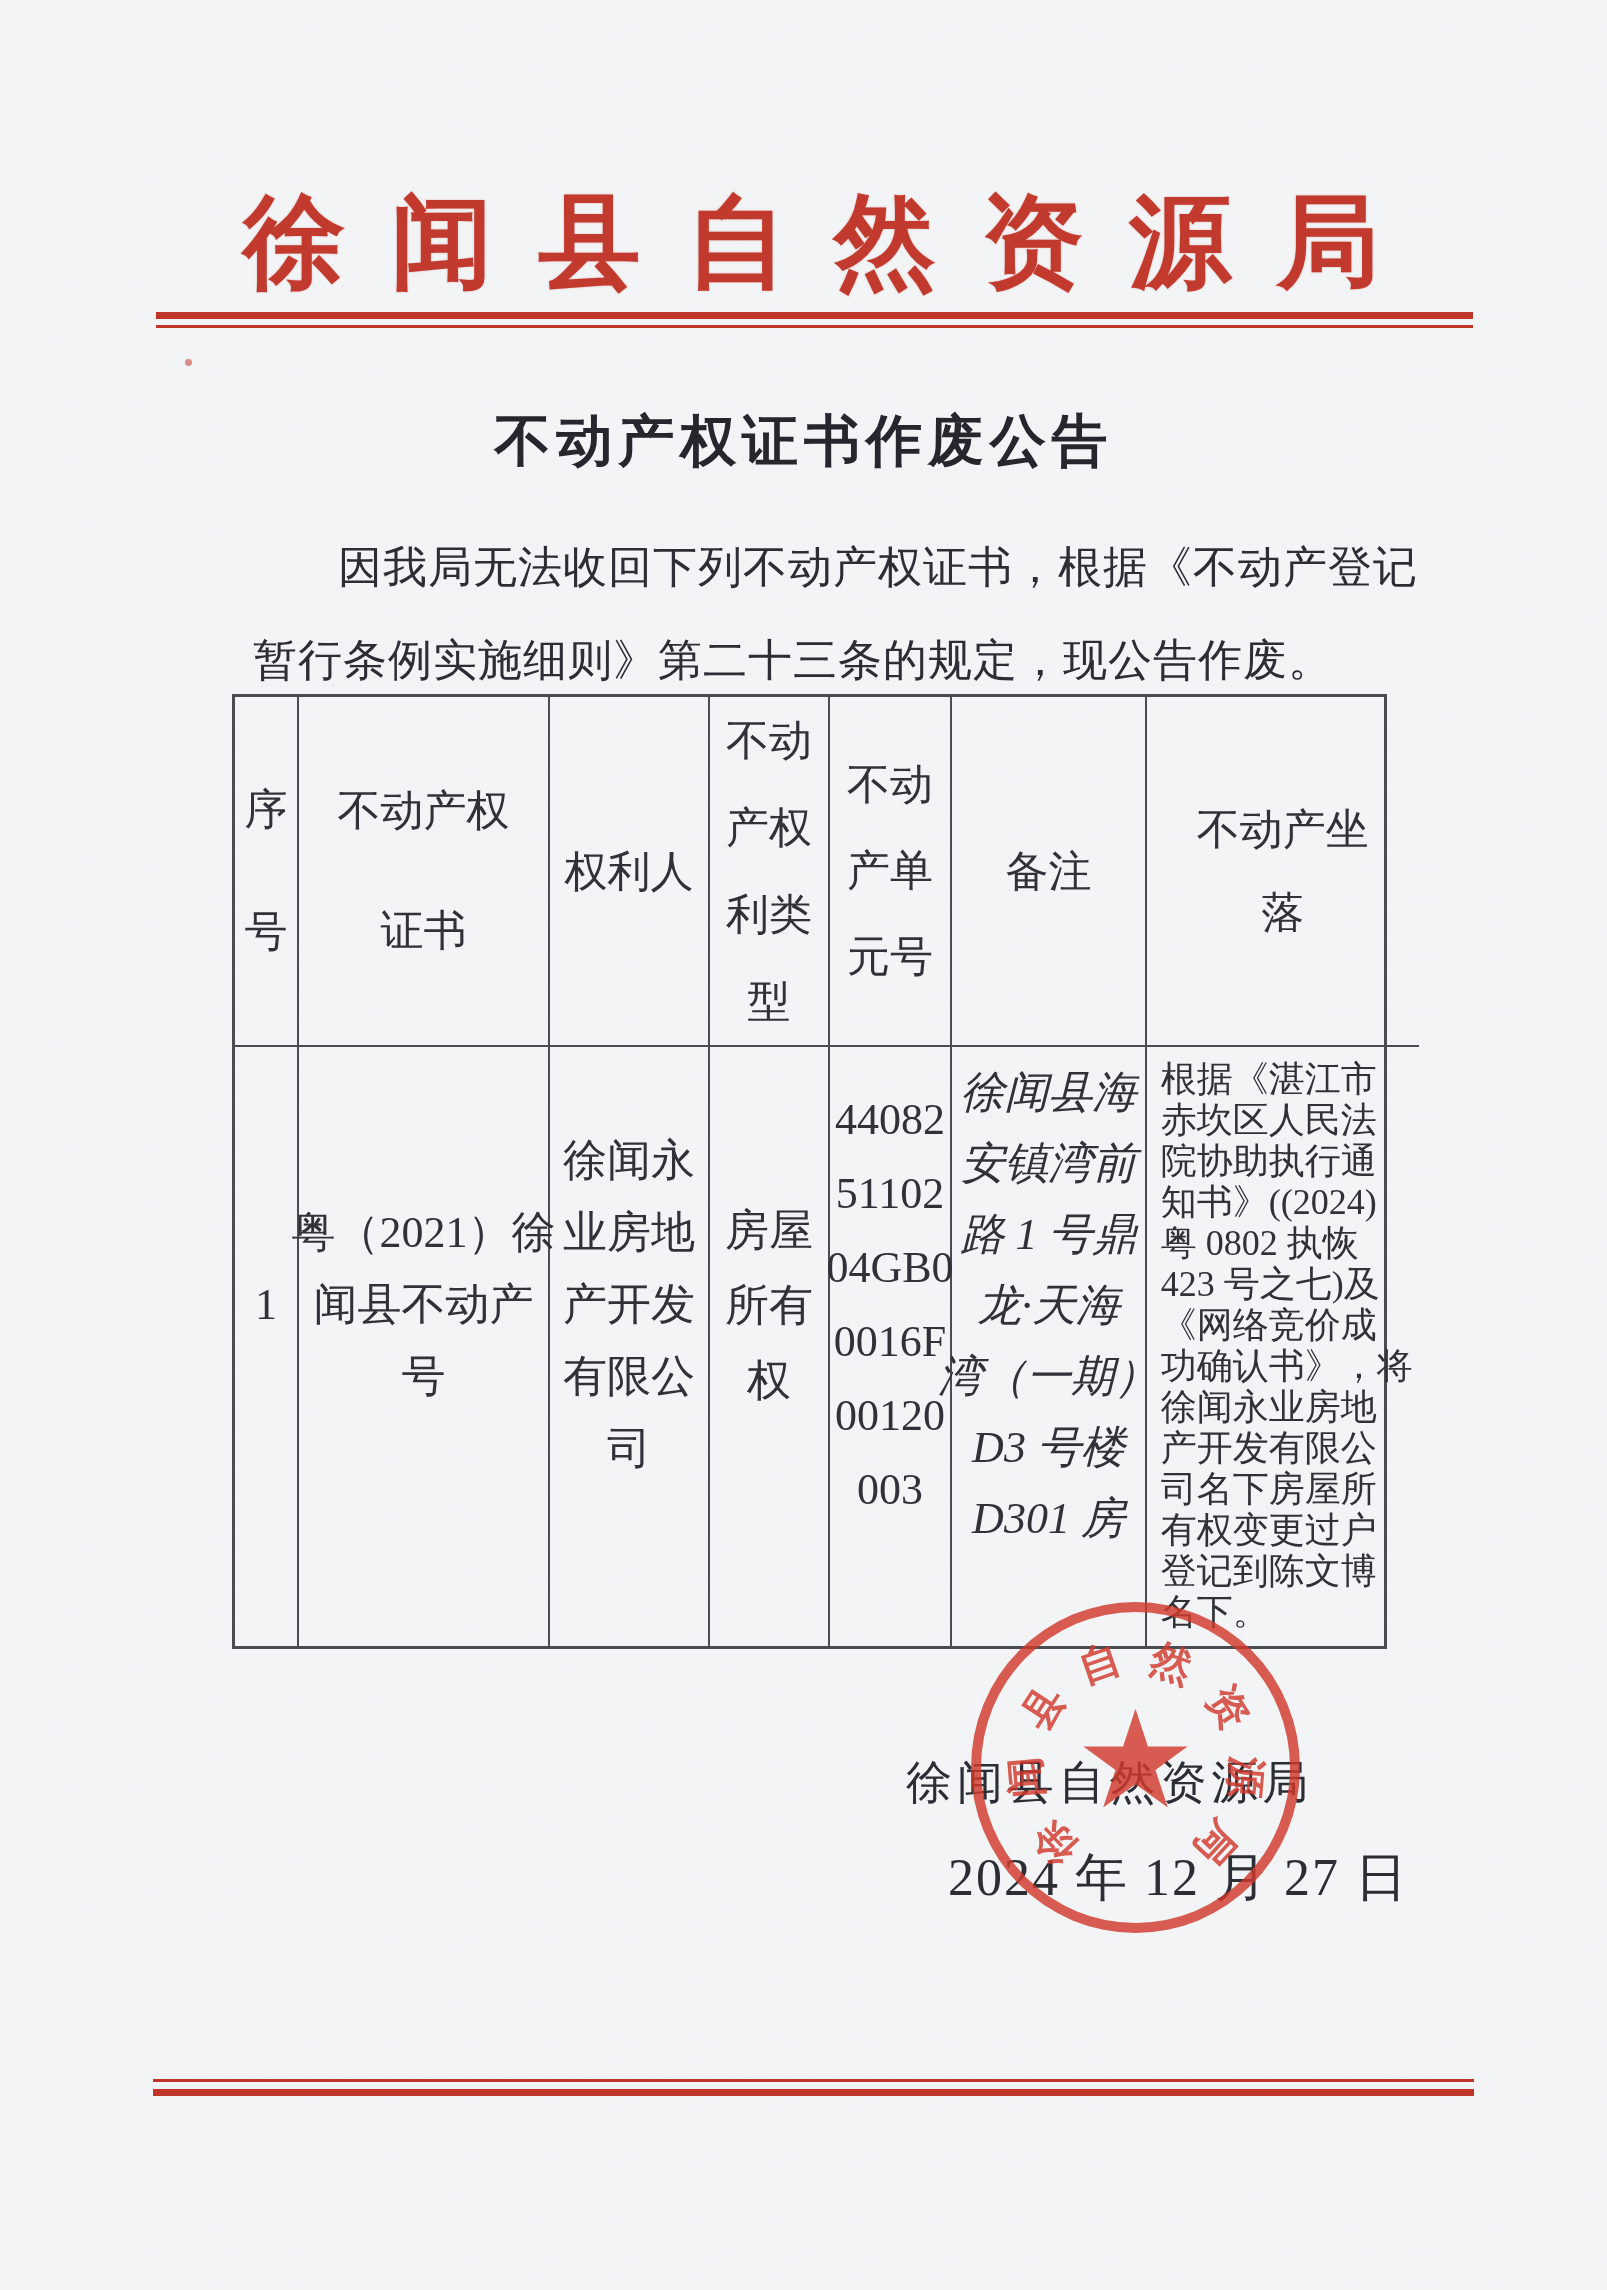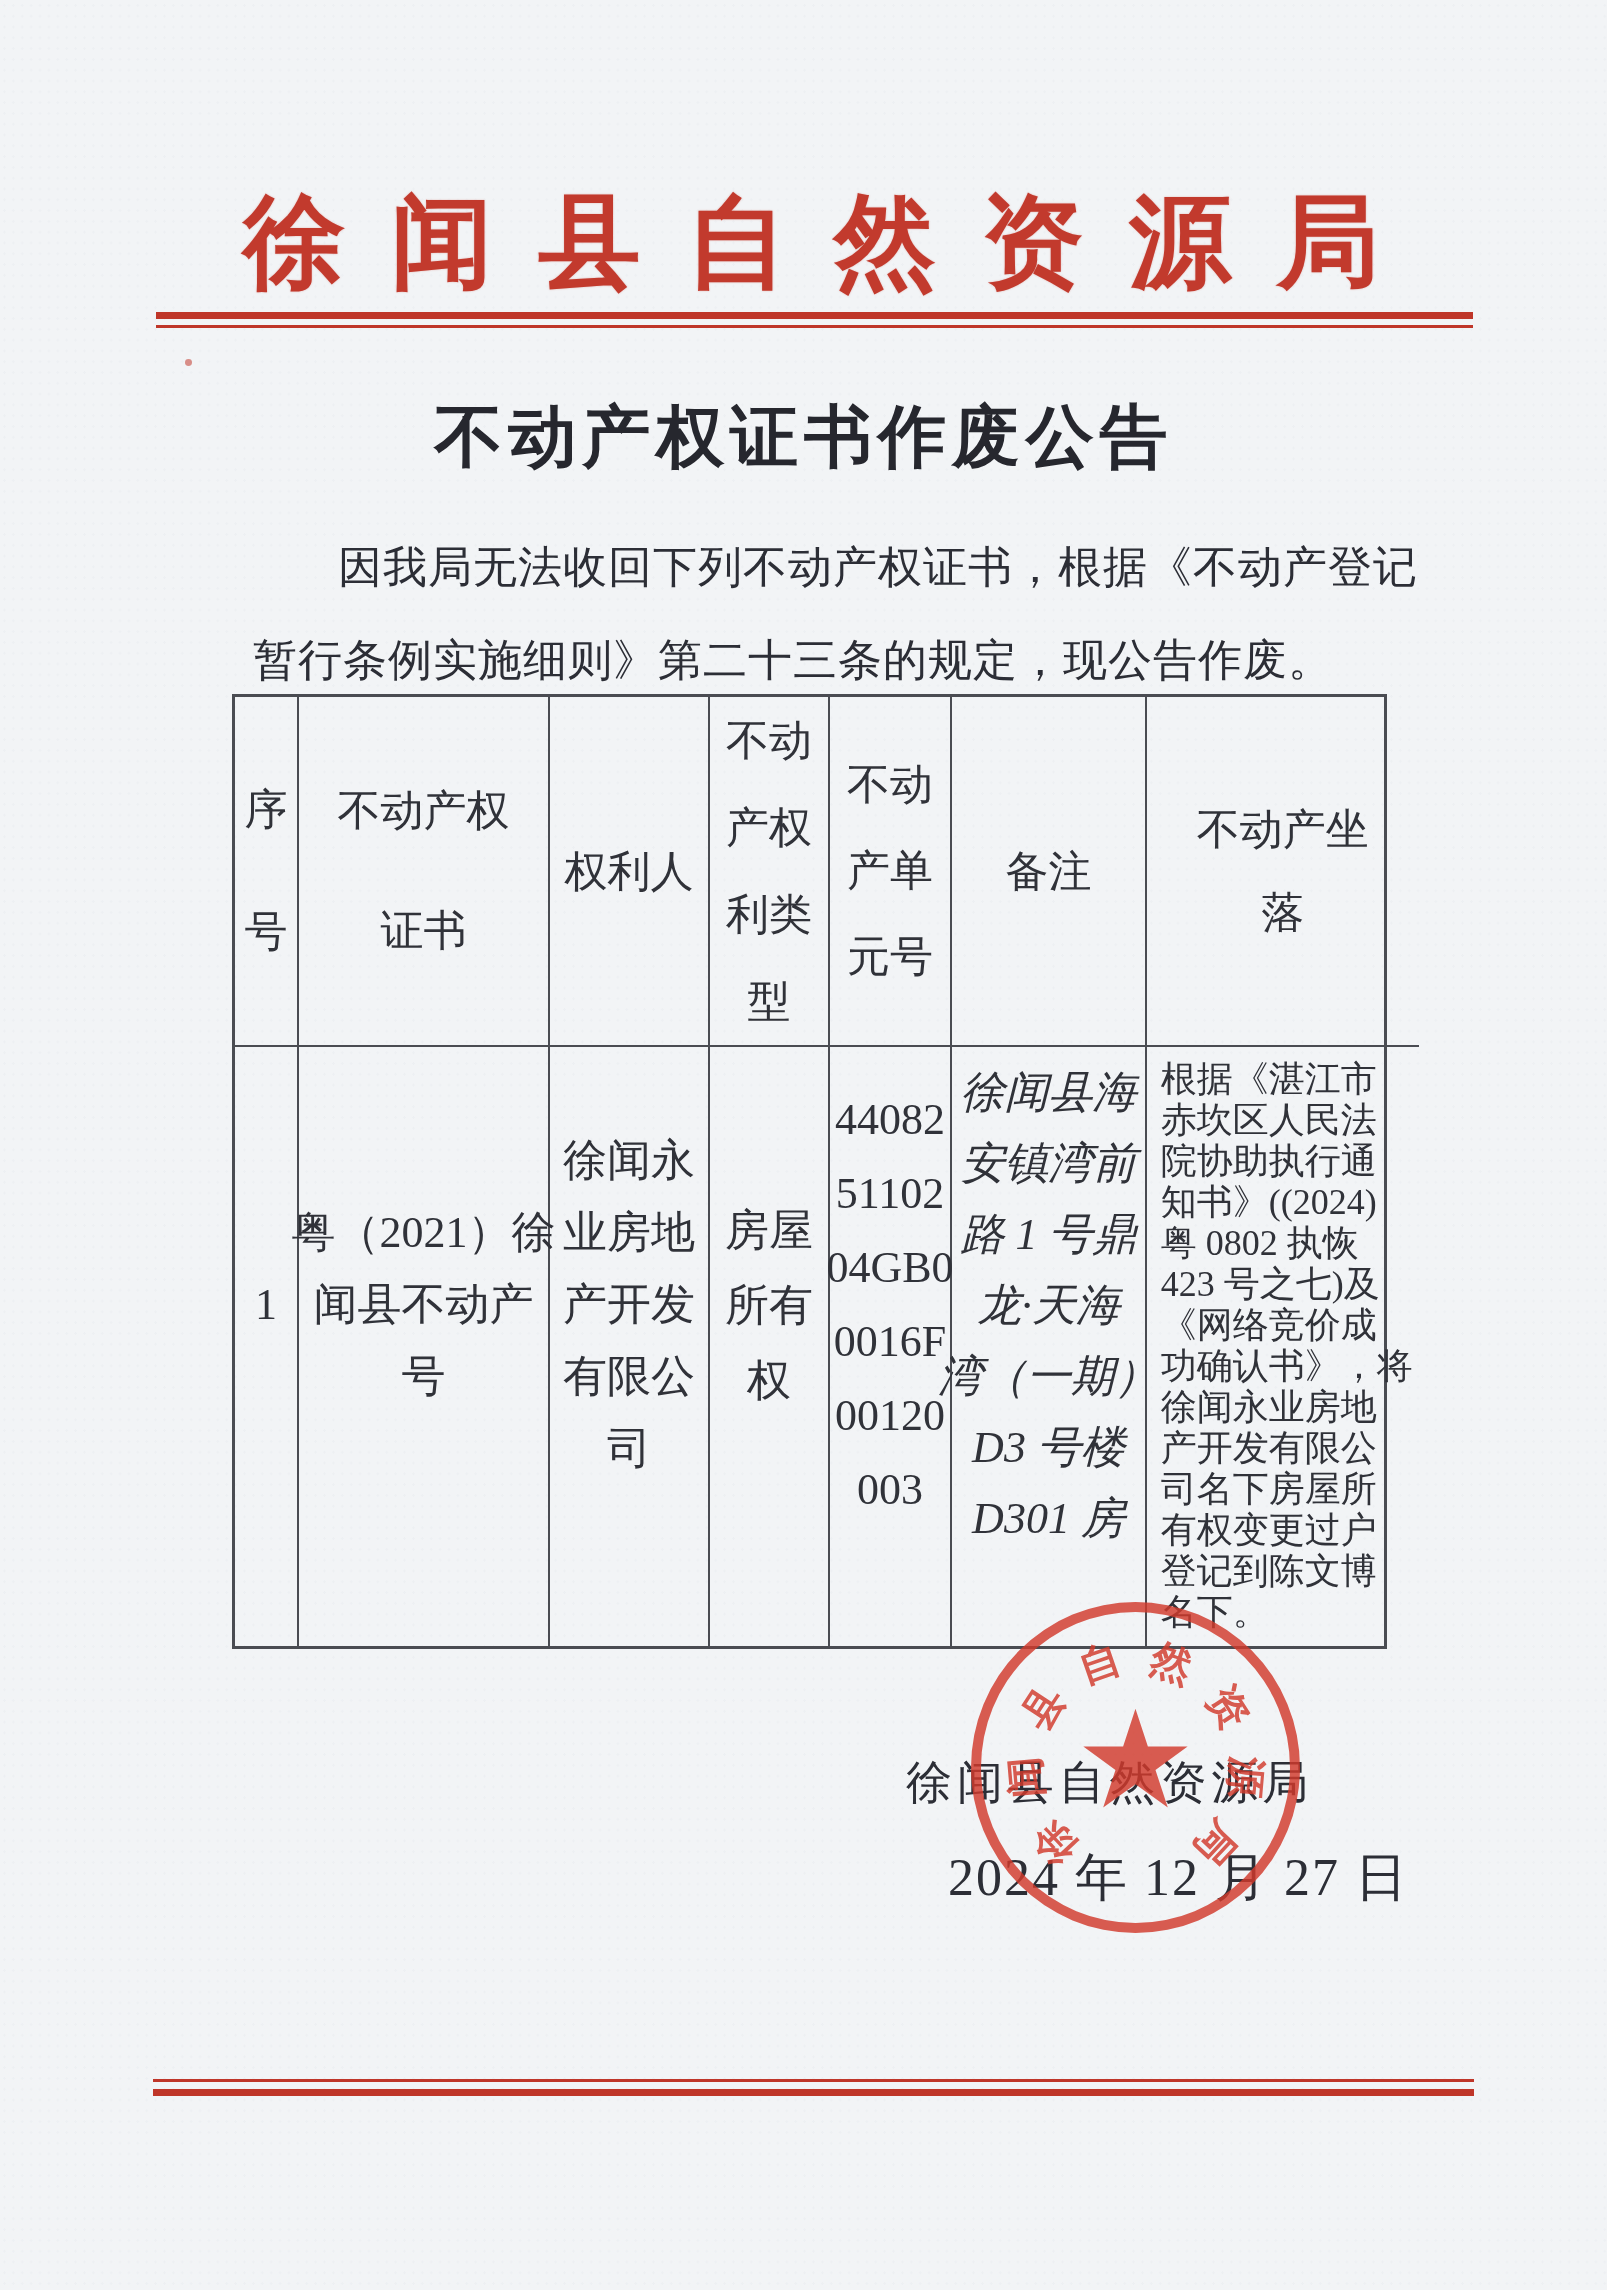--- a/index.html
+++ b/index.html
@@ -28,22 +28,22 @@
     font-size:102px;font-weight:700;color:var(--red);
     text-shadow:0 0 2px rgba(194,58,45,.35);
   }
   .rule{position:absolute;background:var(--rule-red);}
   .rule-top-thick{left:156px;top:312px;width:1317px;height:6.9px;}
   .rule-top-thin{left:156px;top:325px;width:1317px;height:3px;}
   .rule-bottom-thin{left:153px;top:2079px;width:1321px;height:3px;}
   .rule-bottom-thick{left:153px;top:2089px;width:1321px;height:6.9px;}
   
   .doc-title{
-    position:absolute;left:0;right:0;top:392px;margin:0;
-    text-align:center;font-size:68px;font-weight:700;letter-spacing:5.9px;
+    position:absolute;left:0;right:0;top:392px;margin:12px;
+    text-align:center;font-size:56px;font-weight:700;letter-spacing:5.9px;
     color:#26272e;font-family:"Liberation Sans", sans-serif;
   }
   
   .body-par{
     position:absolute;left:253px;top:521px;width:1182px;
     font-size:44px;line-height:93px;letter-spacing:1px;color:var(--ink);
   }
   .body-par .indent{text-indent:85px;}
   
   .notice-table{

